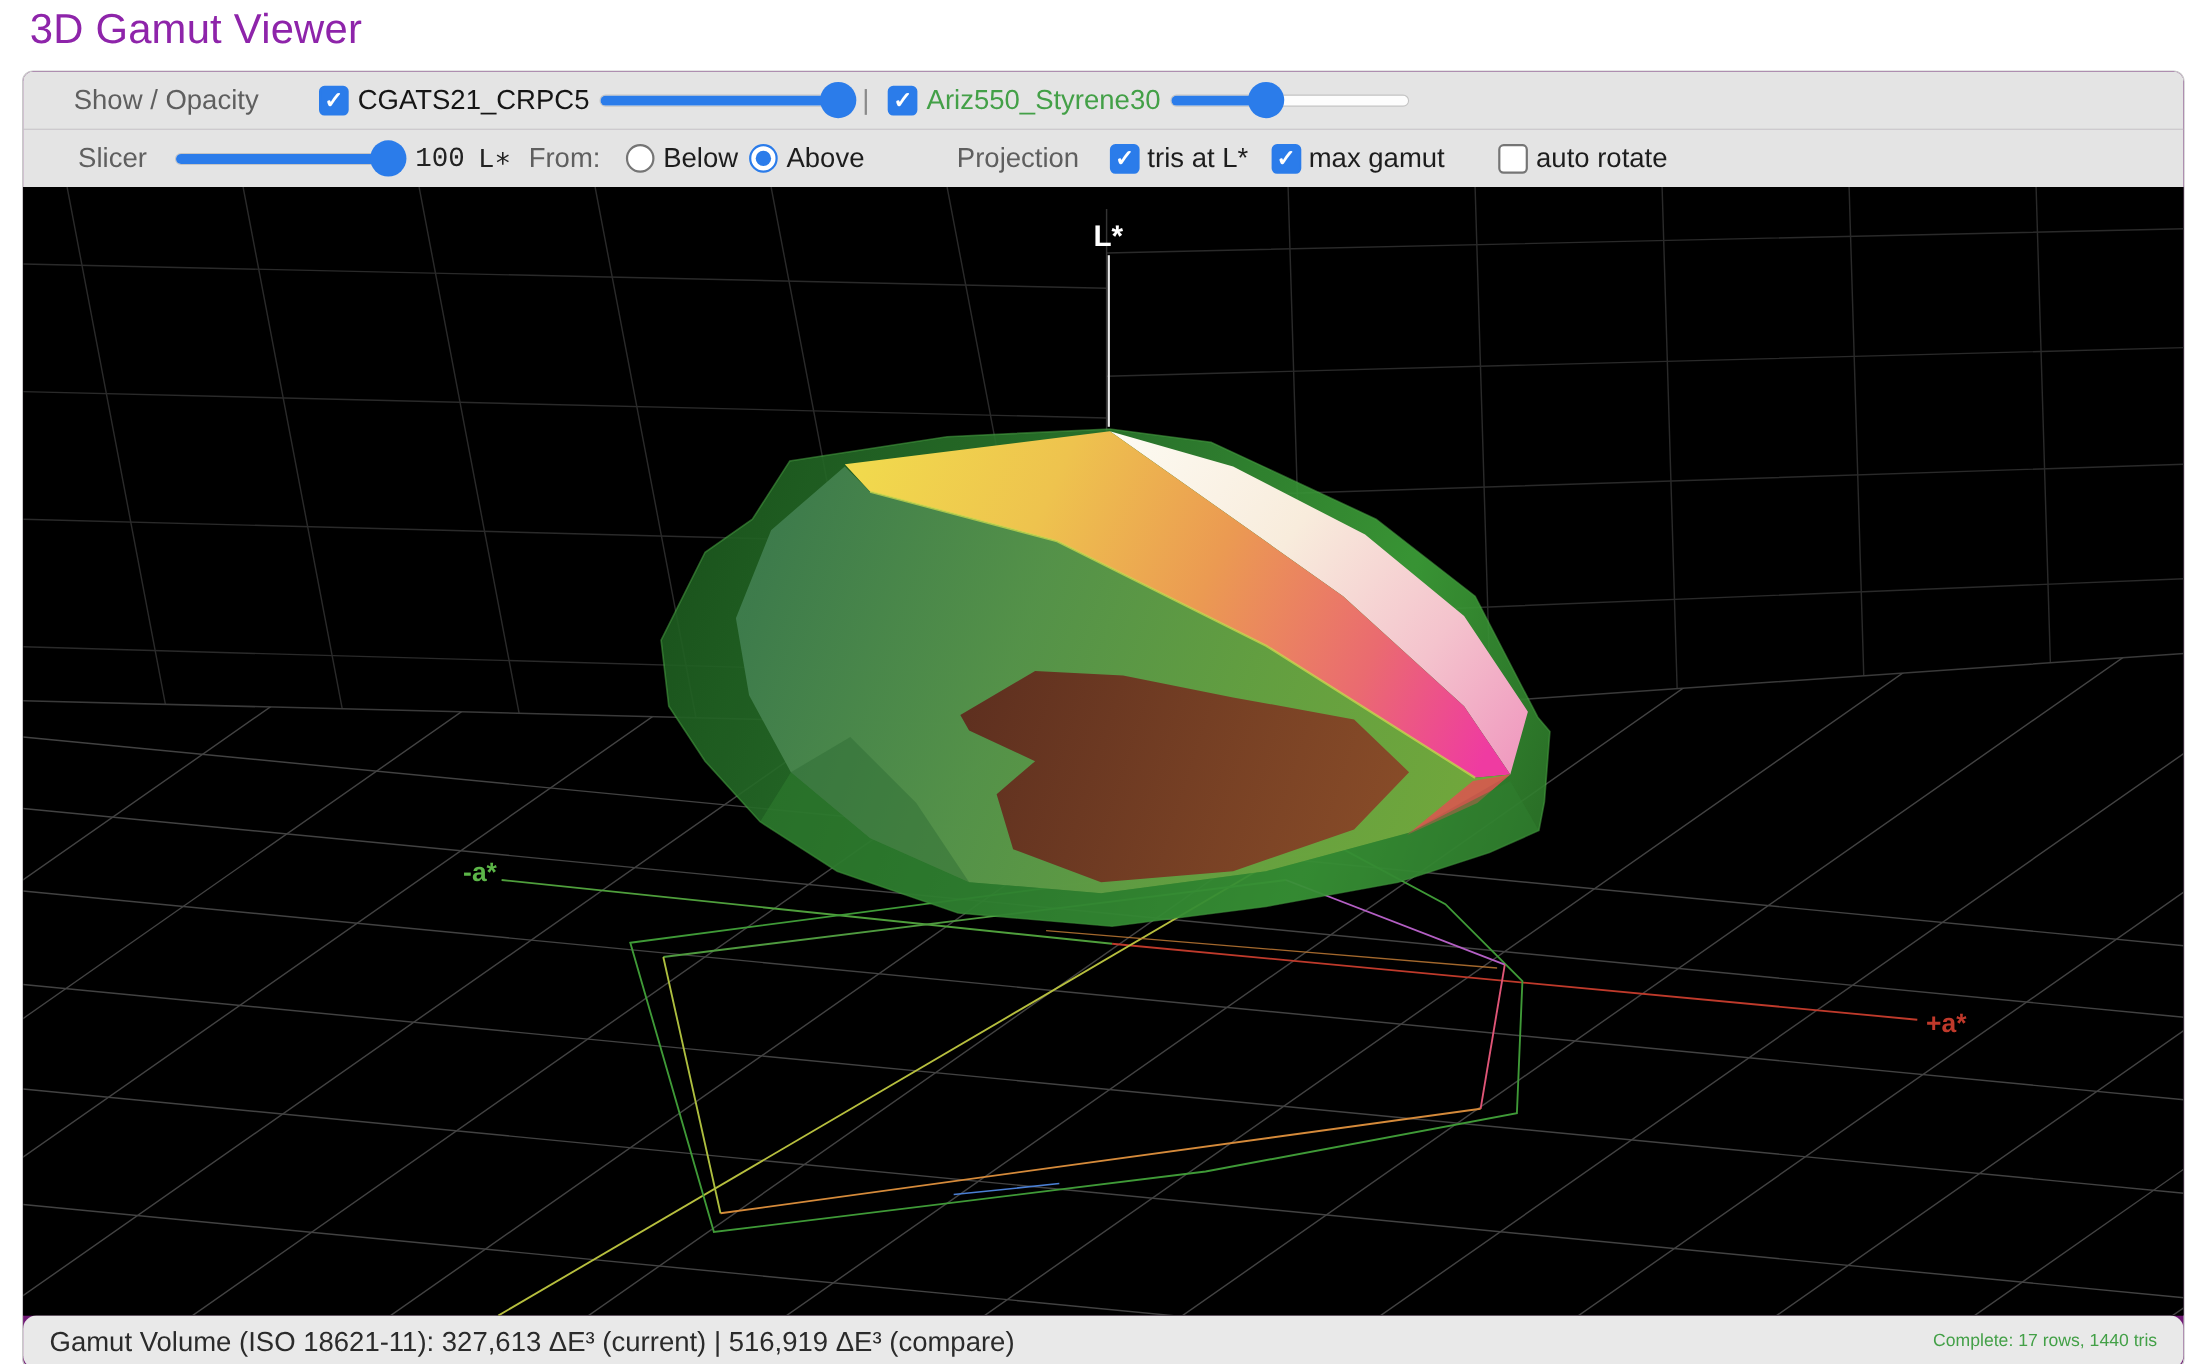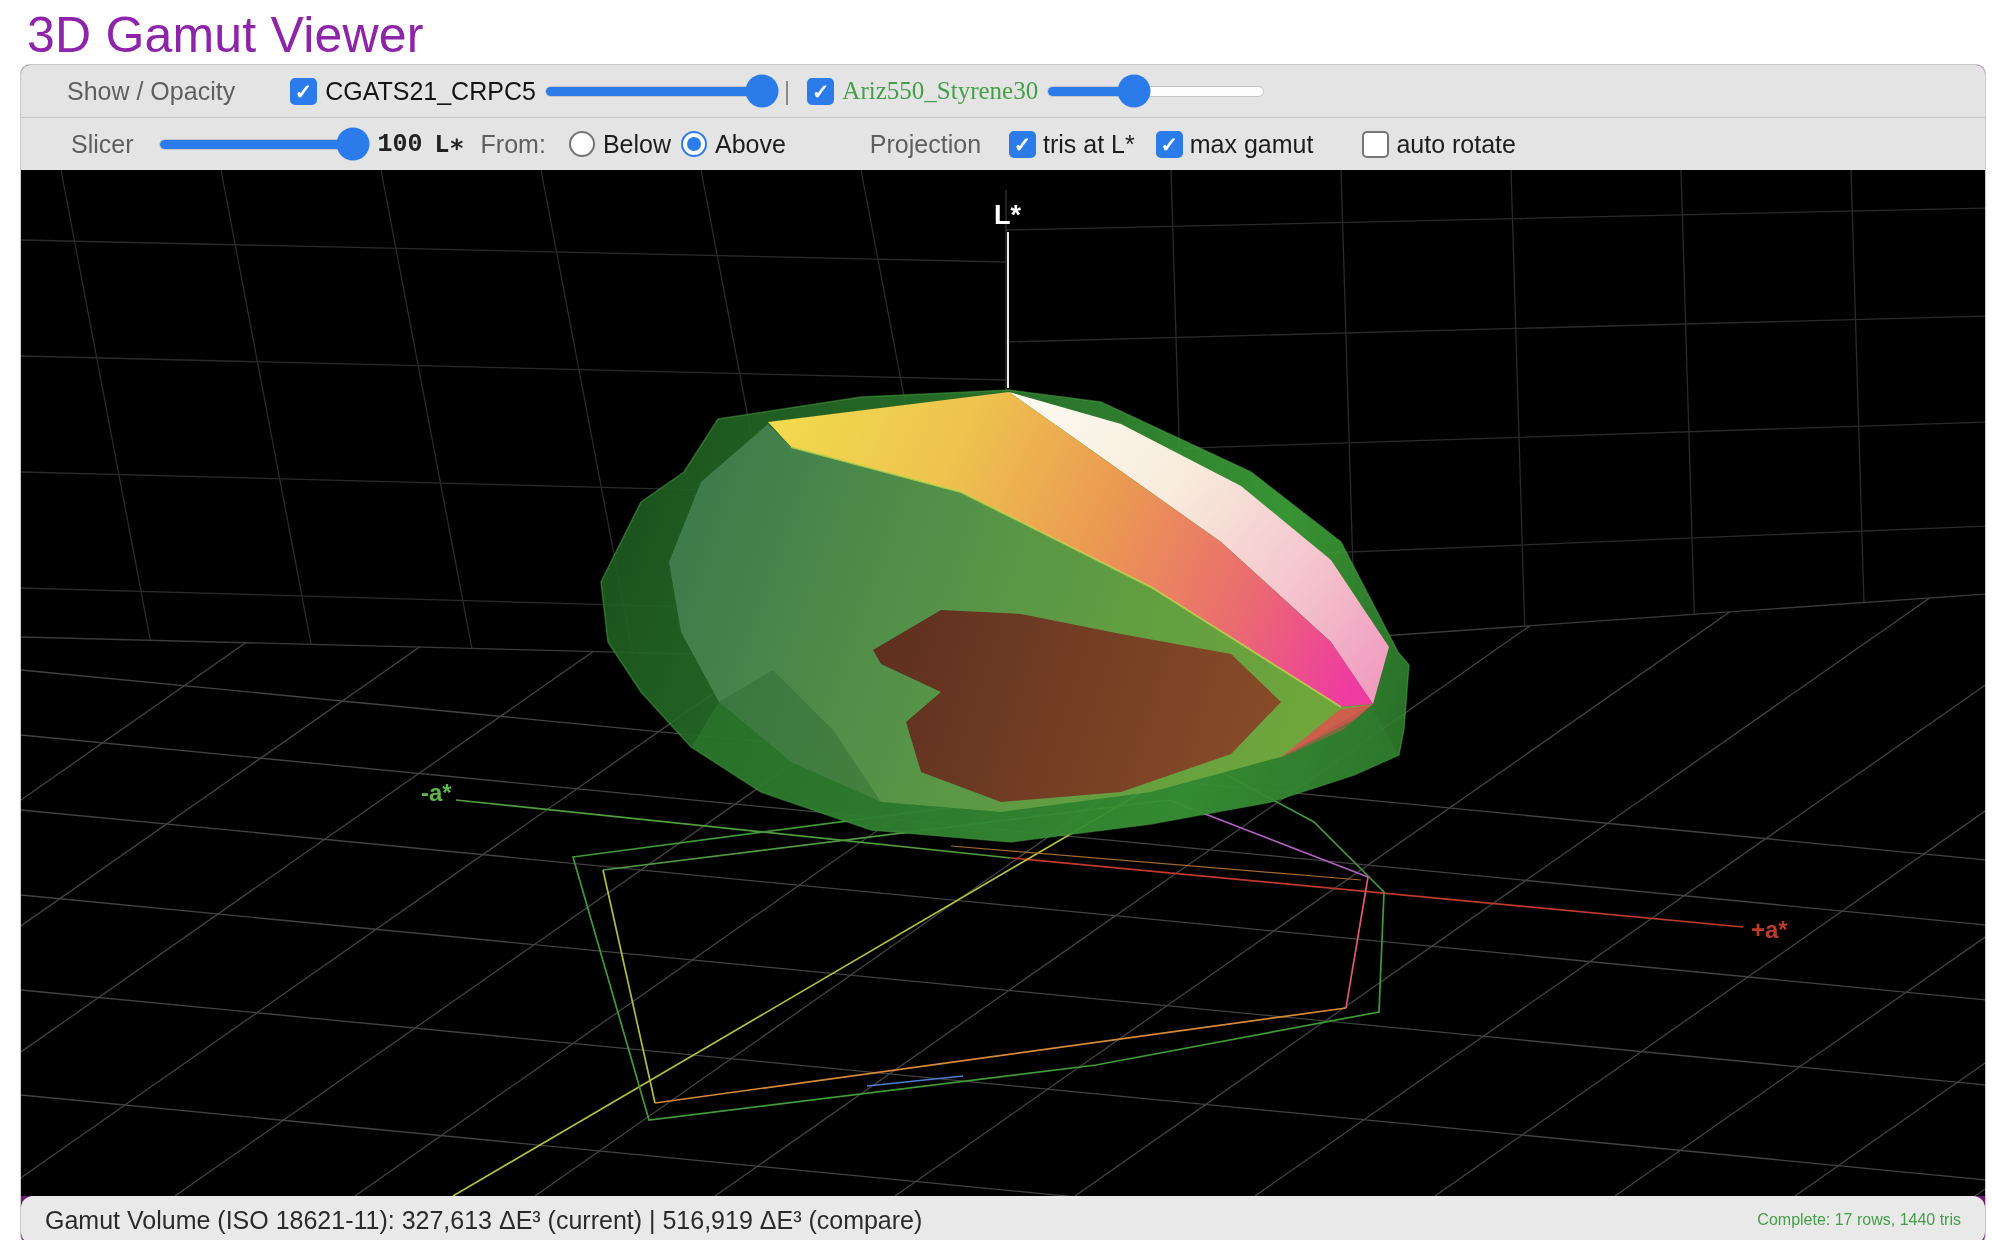--- a/index.html
+++ b/index.html
@@ -1,17 +1,17 @@
 <!DOCTYPE html>
 <html><head>
 <meta charset="utf-8">
 <style>
   html,body{margin:0;padding:0;background:#fff;width:1992px;height:1240px;
     font-family:"Liberation Sans",sans-serif;-webkit-font-smoothing:antialiased;overflow:hidden;}
-  .page-title{margin:6px 0 0 27px;font-size:50px;font-weight:500;color:#8e24aa;letter-spacing:.2px;}
+  .page-title{margin:6px 0 0 27px;font-size:38px;font-weight:500;color:#8e24aa;letter-spacing:.2px;}
   .panel{position:absolute;left:20px;top:64px;width:1966px;border:1px solid #c9c9c9;
     border-radius:10px;overflow:hidden;background:#701a75;box-sizing:border-box;}
   .toolbar-row{height:52px;display:flex;align-items:center;background:#e4e4e4;font-size:25px;color:#1d1d1d;}
   .toolbar-row.first{border-bottom:1px solid #c6c6c6;}
   .muted{color:#5f5f5f;}
   
   .cb{width:27px;height:27px;box-sizing:border-box;border:2.5px solid #757575;border-radius:5px;
       background:#fff;display:inline-flex;align-items:center;justify-content:center;flex:0 0 auto;}
   .cb.on{background:#2b7cea;border-color:#2b7cea;}
   .cb.on::after{content:"✓";color:#fff;font-size:21px;font-weight:bold;line-height:1;}
@@ -19,21 +19,21 @@
   .radio{width:26px;height:26px;box-sizing:border-box;border:2.5px solid #757575;border-radius:50%;
       background:#fff;position:relative;flex:0 0 auto;}
   .radio.on{border-color:#2b7cea;}
   .radio.on::after{content:"";position:absolute;inset:4px;border-radius:50%;background:#2b7cea;}
   
   .slider{position:relative;height:11px;border-radius:6px;background:#fdfdfd;border:1px solid #c4c4c4;
       box-sizing:border-box;flex:0 0 auto;}
   .slider .fill{position:absolute;left:0;top:0;bottom:0;background:#2b7cea;border-radius:6px;}
   .slider .thumb{position:absolute;top:50%;width:33px;height:33px;border-radius:50%;background:#2b7cea;
       transform:translate(-50%,-50%);}
-  .mono{font-family:"Liberation Mono","DejaVu Sans Mono",monospace;color:#222;font-weight:bold;}
+  .mono{font-family:"Liberation Mono","DejaVu Sans Mono",monospace;color:#222;}
   .canvas-wrap{height:1026px;background:#000;line-height:0;}
   .statusbar{height:48px;background:#e9e9e9;display:flex;align-items:center;justify-content:space-between;
       padding:0 24px;font-size:25px;color:#2b2b2b;border-radius:12px;}
   .statusbar .right{color:#43a047;font-size:16px;}
   svg text{font-family:"Liberation Sans",sans-serif;font-weight:bold;}
 </style>
 </head>
 <body>
 
 <h1 class="page-title">3D Gamut Viewer</h1>
@@ -43,21 +43,21 @@
   <div class="toolbar-row first">
     <span class="muted" style="margin-left:46px;">Show / Opacity</span>
     <span class="cb on" style="margin-left:55px;"></span>
     <span style="margin-left:8px;color:#151515;">CGATS21_CRPC5</span>
     <span class="slider" style="margin-left:9px;width:218px;">
       <span class="fill" style="width: 100%;"></span>
       <span class="thumb" style="left: 100%;"></span>
     </span>
     <span style="margin-left:21px;color:#8a8a8a;">|</span>
     <span class="cb on" style="margin-left:17px;"></span>
-    <span style="margin-left:8px;color:#43a047;font-family:Liberation Serif, serif;">Ariz550_Styrene30</span>
+    <span style="margin-left:8px;color:#43a047;">Ariz550_Styrene30</span>
     <span class="slider" style="margin-left:9px;width:217px;">
       <span class="fill" style="width: 40%;"></span>
       <span class="thumb" style="left: 40%;"></span>
     </span>
   </div>
 
   <div class="toolbar-row">
     <span class="muted" style="margin-left:50px;">Slicer</span>
     <span class="slider" style="margin-left:25px;width:195px;">
       <span class="fill" style="width: 100%;"></span>

